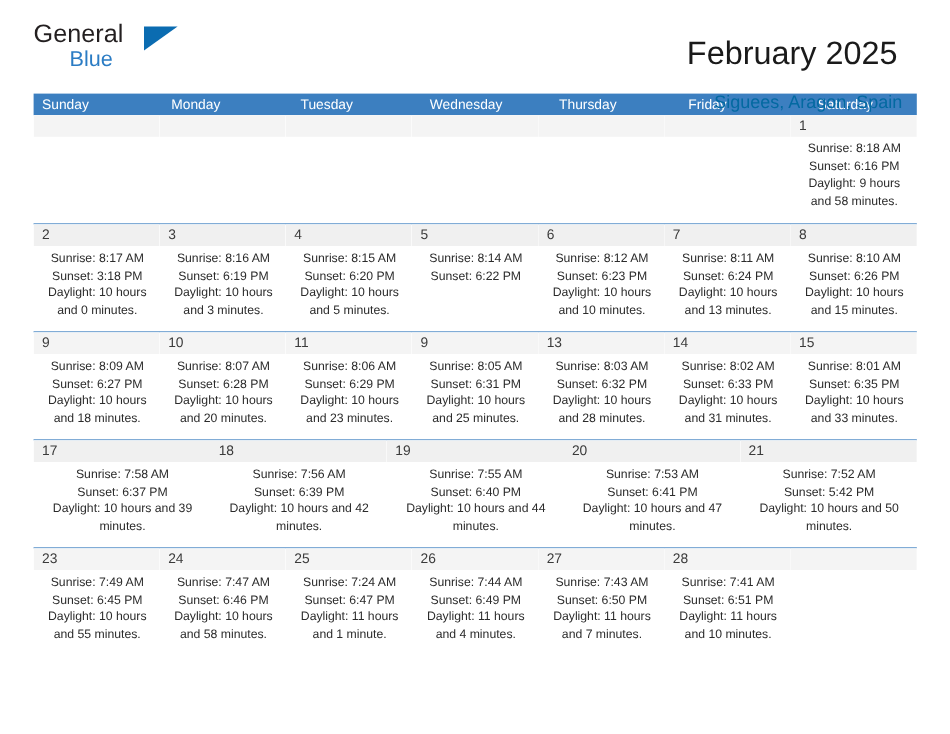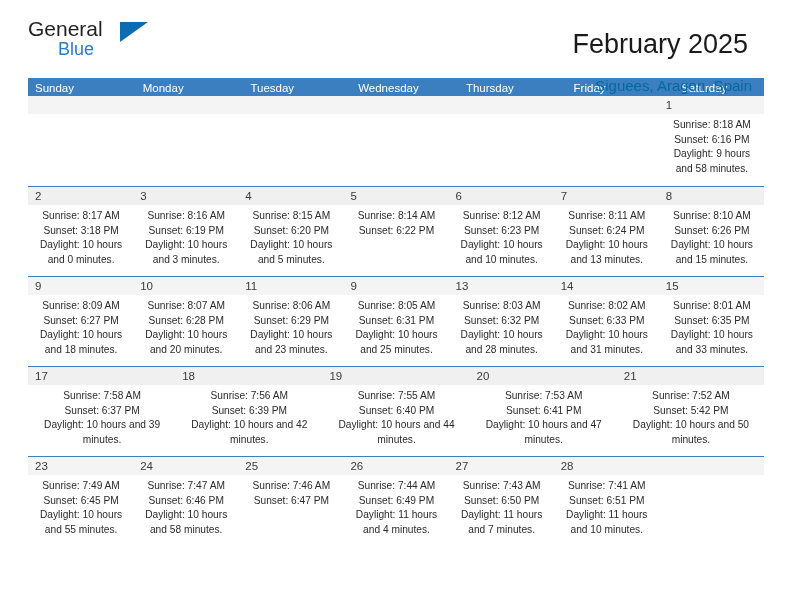--- a/index.html
+++ b/index.html
@@ -415,22 +415,23 @@
               <div>Sunrise: 7:47 AM</div>
               <div>Sunset: 6:46 PM</div>
               <div class="daylight-line">Daylight: 10 hours and 58 minutes.</div>
             </div>
           </div>
           <div class="day-cell">
             <div class="daynum-band">
               <span class="day-number">25</span>
             </div>
             <div class="day-info">
-              <div>Sunrise: 7:46 AM</div>
+              <div>Sunrise: 7:24 AM</div>
               <div>Sunset: 6:47 PM</div>
+              <div class="daylight-line">Daylight: 11 hours and 1 minute.</div>
             </div>
           </div>
           <div class="day-cell">
             <div class="daynum-band">
               <span class="day-number">26</span>
             </div>
             <div class="day-info">
               <div>Sunrise: 7:44 AM</div>
               <div>Sunset: 6:49 PM</div>
               <div class="daylight-line">Daylight: 11 hours and 4 minutes.</div>

